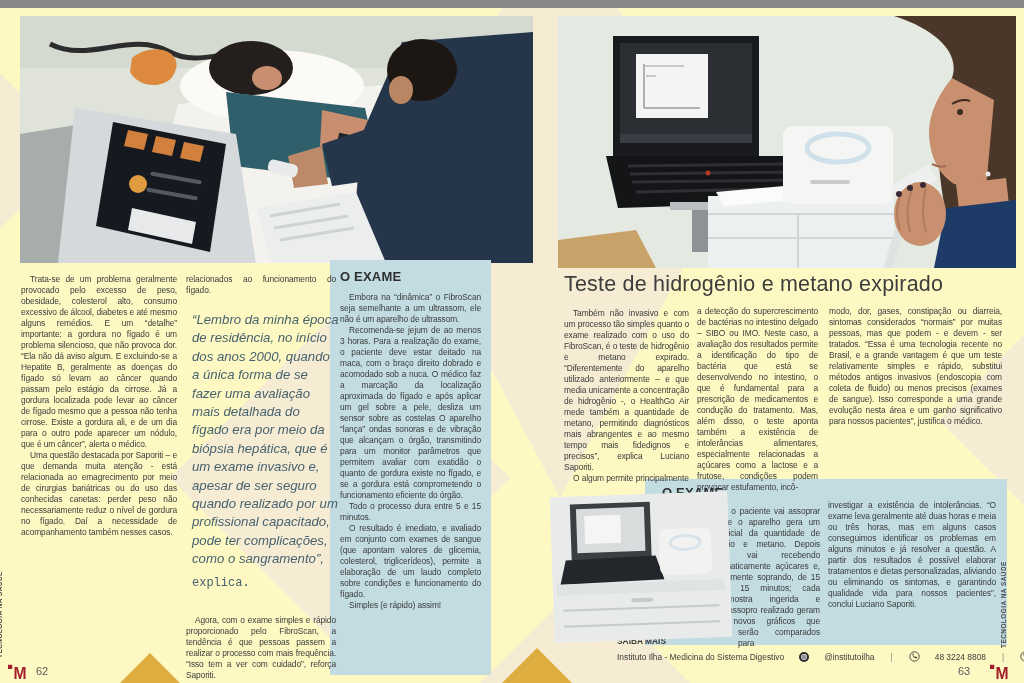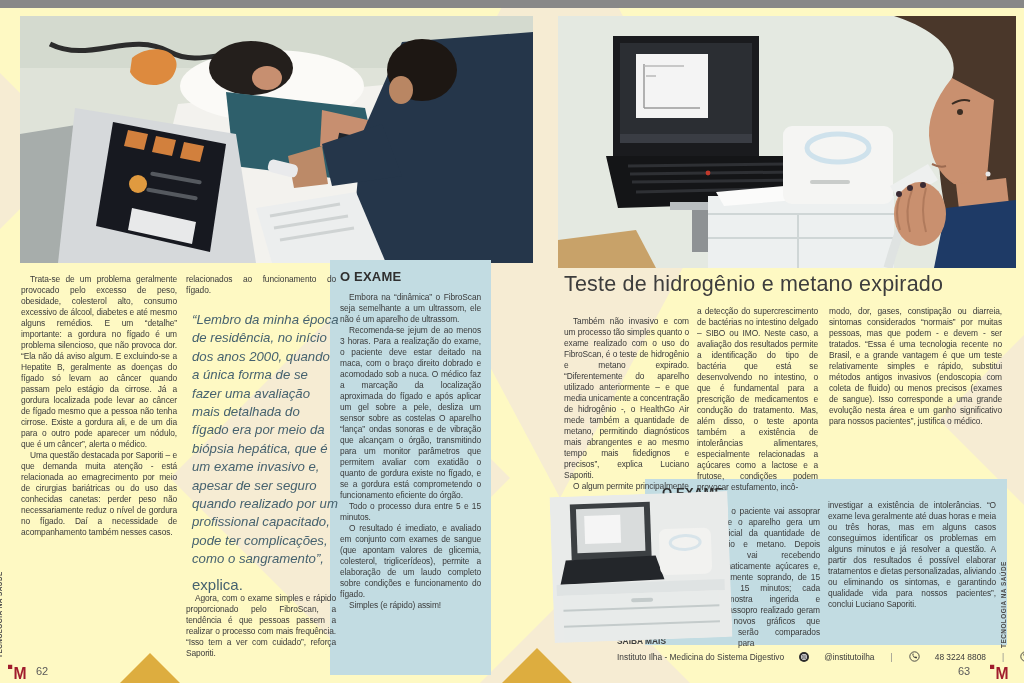--- a/index.html
+++ b/index.html
@@ -16,21 +16,21 @@
   .photo{position:absolute;z-index:2;overflow:hidden;}
   .photo svg{display:block;width:100%;height:100%;}
   
   .col{position:absolute;z-index:3;font-size:8.4px;line-height:11px;text-align:justify;letter-spacing:-0.1px;}
   .col p{margin:0;text-indent:9px;}
   .col p.ni{text-indent:0;}
   .quote{
     position:absolute;z-index:3;font-size:13.2px;line-height:18.4px;
     color:#46626f;text-align:left;
   }
-  .quote-attr{position:absolute;z-index:3;font-size:15px;color:#46626f;}
+  .quote-attr{position:absolute;z-index:3;font-size:12px;color:#46626f;font-family:Liberation Mono, monospace;}
   .infobox{position:absolute;background:#c2dce2;z-index:2;overflow:hidden;}
   .infobox-title{position:absolute;z-index:3;font-size:13px;font-weight:bold;color:#2f2f2f;letter-spacing:0.2px;}
   .headline{
     position:absolute;z-index:3;font-size:21.5px;font-weight:300;color:#3d3d3d;
     letter-spacing:0.2px;white-space:nowrap;
   }
   .wrap-spacer{
     float:left;width:80px;height:104px;margin-top:44px;
     shape-outside:polygon(0 0,22% 0,100% 88%,100% 100%,0 100%);
   }
@@ -138,37 +138,37 @@
 
   <div class="col" style="left:186px;top:266px;width:150px;">
     <p class="ni">relacionados ao funcionamento do fígado.</p>
   </div>
 
   <div class="quote" style="left:192px;top:303px;width:147px;font-style:italic;">
     <span>“Lembro da minha época de residência, no início dos anos 2000, quando a única forma de se fazer uma avaliação mais detalhada do fígado era por meio da biópsia hepática, que é um exame invasivo e, apesar de ser seguro quando realizado por um profissional capacitado, pode ter complicações, como o sangramento”,</span>
   </div>
   <div class="quote-attr" style="left:192px;top:568px;">explica.</div>
 
-  <div class="col" style="left:186px;top:585px;width:150px;">
+  <div class="col" style="left:186px;top:607px;width:150px;">
     <p>Agora, com o exame simples e rápido proporcionado pelo FibroScan, a tendência é que pessoas passem a realizar o processo com mais frequência. “Isso tem a ver com cuidado”, reforça Saporiti.</p>
   </div>
 
   <div class="infobox" style="left:330px;top:252px;width:161px;height:415px;"></div>
   <div class="infobox-title" style="left:340px;top:261px;">O EXAME</div>
   <div class="col" style="left:340px;top:284px;width:141px;">
     <p>Embora na “dinâmica” o FibroScan seja semelhante a um ultrassom, ele não é um aparelho de ultrassom.</p>
     <p>Recomenda-se jejum de ao menos 3 horas. Para a realização do exame, o paciente deve estar deitado na maca, com o braço direito dobrado e acomodado sob a nuca. O médico faz a marcação da localização aproximada do fígado e após aplicar um gel sobre a pele,  desliza um sensor sobre as costelas O aparelho “lança” ondas sonoras e de vibração que alcançam o órgão, transmitindo para um monitor parâmetros que permitem avaliar com exatidão o quanto de gordura existe no fígado, e se a gordura está comprometendo o funcionamento eficiente do órgão.</p>
     <p>Todo o processo dura entre 5 e 15 minutos.</p>
     <p>O resultado é imediato, e avaliado em conjunto com exames de sangue (que apontam valores de glicemia, colesterol, triglicerídeos), permite a elaboração de um laudo completo sobre condições e funcionamento do fígado.</p>
     <p>Simples (e rápido) assim!</p>
   </div>
 
   <h1 class="headline" style="left:564px;top:264px;margin:0;">Teste de hidrogênio e metano expirado</h1>
 
-  <div class="col" style="left:564px;top:308px;width:125px;">
+  <div class="col" style="left:564px;top:300px;width:125px;">
     <p>Também não invasivo e com um processo tão simples quanto o exame realizado com o uso do FibroScan, é o teste de hidrogênio e metano expirado. “Diferentemente do aparelho utilizado anteriormente – e que media unicamente a concentração de hidrogênio -, o HealthGo Air mede também a quantidade de metano, permitindo diagnósticos mais abrangentes e ao mesmo tempo mais fidedignos e precisos”, explica Luciano Saporiti.</p>
     <p>O algum permite principalmente</p>
   </div>
   <div class="col" style="left:697px;top:298px;width:121px;">
     <p class="ni">a detecção do supercrescimento de bactérias no intestino delgado – SIBO ou IMO. Neste caso, a avaliação dos resultados permite a identificação do tipo de bactéria que está se desenvolvendo no intestino, o que é fundamental para a prescrição de medicamentos e condução do tratamento. Mas, além disso, o teste aponta também a existência de intolerâncias alimentares, especialmente relacionadas a açúcares como a lactose e a frutose, condições podem provocar estufamento, incô-</p>
   </div>
   <div class="col" style="left:829px;top:298px;width:173px;">
     <p class="ni">modo, dor, gases, constipação ou diarreia, sintomas considerados “normais” por muitas pessoas, mas que podem - e devem - ser tratados. “Essa é uma tecnologia recente no Brasil, e a grande vantagem é que um teste relativamente simples e rápido, substitui métodos antigos invasivos (endoscopia com coleta de fluido) ou menos precisos (exames de sangue). Isso corresponde a uma grande evolução nesta área e um ganho significativo para nossos pacientes”, justifica o médico.</p>
   </div>
 

